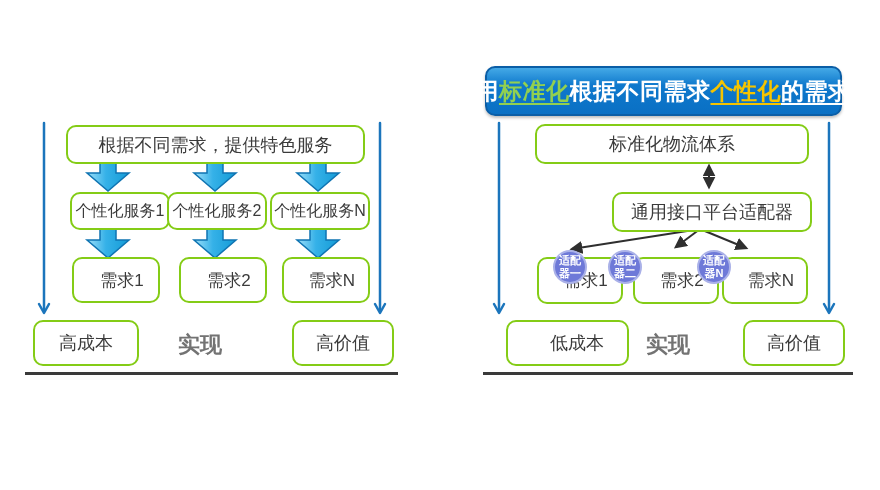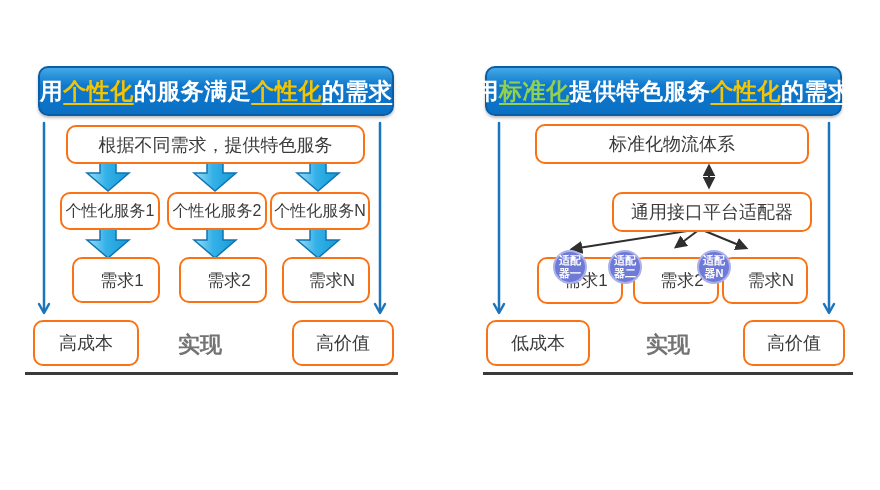--- a/index.html
+++ b/index.html
@@ -17,21 +17,21 @@
     box-shadow:0 2px 3px rgba(0,0,0,.25);
     display:flex;align-items:center;justify-content:center;
     color:#ffffff;font-weight:bold;font-size:23px;letter-spacing:.5px;white-space:nowrap;
   }
   .u{text-decoration:underline;text-underline-offset:4px;text-decoration-thickness:2px;}
   .hl-yellow{color:#f5c400;}
   .hl-green{color:#92d050;}
 
   .box{
     position:absolute;z-index:2;background:#ffffff;
-    border:2px solid #f97316;border-radius:10px;
+    border:2px solid #84cc16;border-radius:10px;
     display:flex;align-items:center;justify-content:center;
     color:#3b3b3b;white-space:nowrap;
   }
   .f18{font-size:18px;} .f17{font-size:17px;padding-left:12px;} .f16{font-size:16px;}
 
   .realize{
     position:absolute;z-index:2;width:70px;text-align:center;
     color:#737373;font-size:22px;font-weight:bold;
   }
   .hline{position:absolute;z-index:2;height:3px;background:#3a3a3a;}
@@ -98,64 +98,59 @@
     </g>
 
     <g stroke="#2f2f2f" stroke-width="2" fill="none">
       <line x1="709" y1="166" x2="709" y2="187" marker-start="url(#mB)" marker-end="url(#mB)"></line>
       <line x1="700" y1="229" x2="572" y2="249" marker-end="url(#mB)"></line>
       <line x1="700" y1="229" x2="676" y2="247" marker-end="url(#mB)"></line>
       <line x1="700" y1="229" x2="746" y2="248" marker-end="url(#mB)"></line>
     </g>
   </svg>
 
-  <div class="header" style="left:38px;top:66px;width:352px;">
-    <div>
-      <span>用</span><span class="u hl-yellow">个性化</span><span>的服务满足</span><span class="u hl-yellow">个性化</span><span class="u">的需求</span>
-    </div>
-  </div>
 
   <div class="box f18" style="left:66px;top:125px;width:295px;height:35px;">根据不同需求，提供特色服务</div>
 
-  <div class="box f16" style="left:60px;top:192px;width:96px;height:34px;">个性化服务1</div>
+  <div class="box f16" style="left:70px;top:192px;width:96px;height:34px;">个性化服务1</div>
   <div class="box f16" style="left:167px;top:192px;width:96px;height:34px;">个性化服务2</div>
   <div class="box f16" style="left:270px;top:192px;width:96px;height:34px;">个性化服务N</div>
 
   <div class="box f17" style="left:72px;top:257px;width:72px;height:42px;">需求1</div>
   <div class="box f17" style="left:179px;top:257px;width:72px;height:42px;">需求2</div>
   <div class="box f17" style="left:282px;top:257px;width:72px;height:42px;">需求N</div>
 
   <div class="box f18" style="left:33px;top:320px;width:102px;height:42px;">高成本</div>
   <div class="realize" style="left:165px;top:330px;">实现</div>
   <div class="box f18" style="left:292px;top:320px;width:98px;height:42px;">高价值</div>
 
   <div class="hline" style="left:25px;top:372px;width:373px;"></div>
 
   <div class="header" style="left:485px;top:66px;width:353px;">
     <div>
-      <span>用</span><span class="u hl-green">标准化</span><span>提供特色服务</span><span class="u hl-yellow">个性化</span><span class="u">的需求</span>
+      <span>用</span><span class="u hl-green">标准化</span><span>根据不同需求</span><span class="u hl-yellow">个性化</span><span class="u">的需求</span>
     </div>
   </div>
 
   <div class="box f18" style="left:535px;top:124px;width:270px;height:36px;text-align:center;">标准化物流体系</div>
   <div class="box f18" style="left:612px;top:192px;width:196px;height:36px;">通用接口平台适配器</div>
 
   <div class="box f17" style="left:537px;top:257px;width:70px;height:43px;">需求1</div>
   <div class="box f17" style="left:633px;top:257px;width:70px;height:43px;">需求2</div>
   <div class="box f17" style="left:722px;top:257px;width:70px;height:43px;">需求N</div>
 
   <div class="adapter-circle" style="left:512px;top:250px;margin-left:41px;">
       <span>适配器一</span>
     </div>
   <div class="adapter-circle" style="left:608px;top:250px;">
       <span>适配器二</span>
     </div>
   <div class="adapter-circle" style="left:697px;top:250px;">
       <span>适配器N</span>
     </div>
 
-  <div class="box f18" style="left:486px;top:320px;width:100px;height:42px;">低成本</div>
+  <div class="box f18" style="left:506px;top:320px;width:100px;height:42px;padding-left:19px;">低成本</div>
   <div class="realize" style="left:633px;top:330px;">实现</div>
   <div class="box f18" style="left:743px;top:320px;width:98px;height:42px;">高价值</div>
 
   <div class="hline" style="left:483px;top:372px;width:370px;"></div>
 
 </div>
 
 </body></html>

